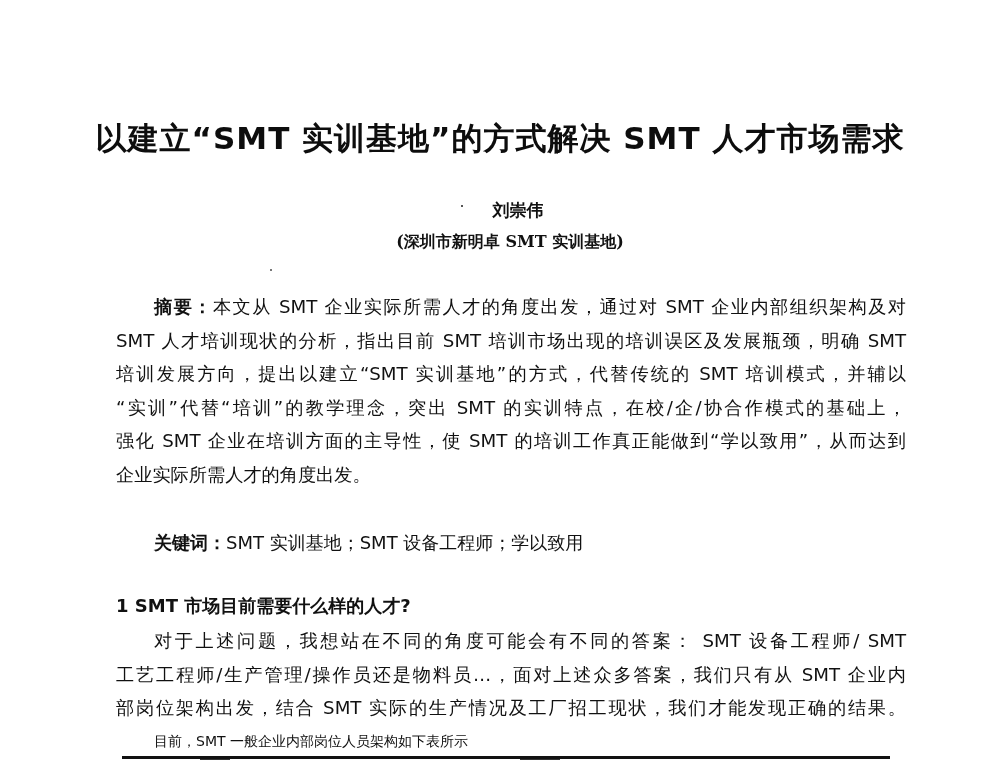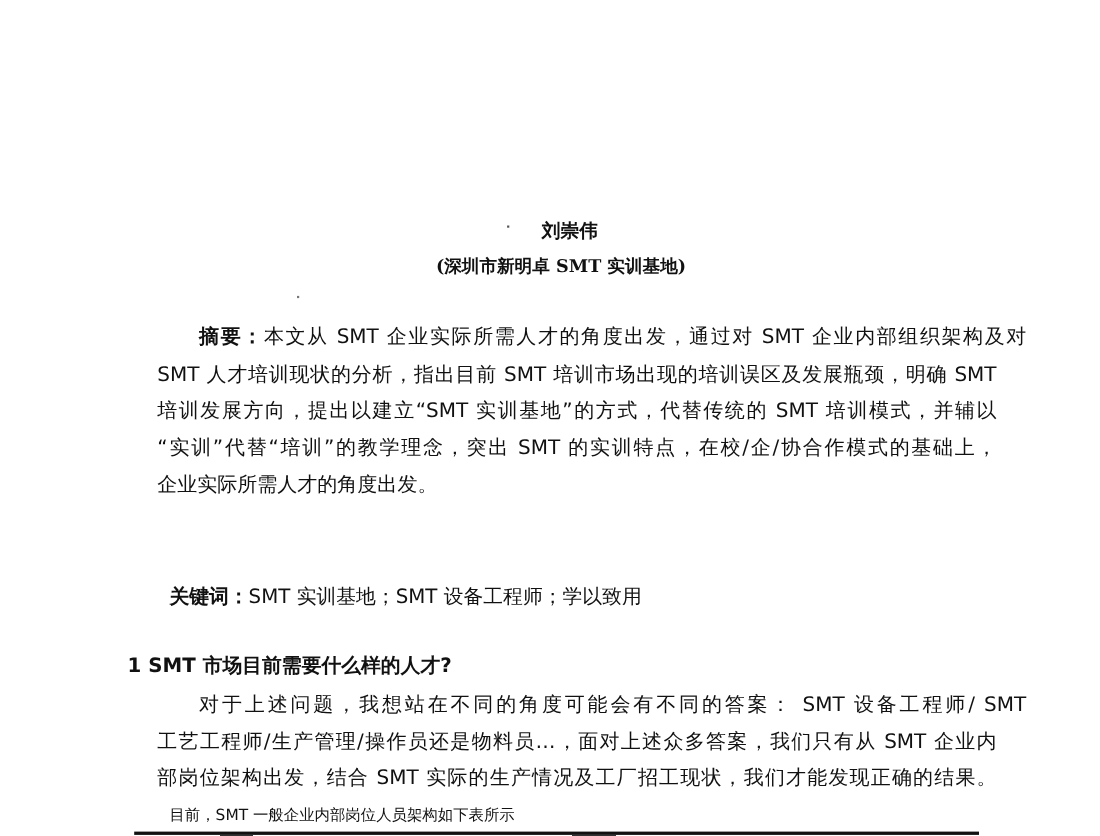--- a/index.html
+++ b/index.html
@@ -60,21 +60,21 @@
       position: absolute;
       left: 116px;
       width: 790px;
       font-size: 18.2px;
       line-height: 33.6px;
       text-align: justify;
       text-align-last: left;
       color: #111;
     }
     .abstract { top: 290px; }
-    .line { display: block; white-space: nowrap; text-align: justify; text-align-last: justify; margin-left: 27px; }
+    .line { display: block; white-space: nowrap; text-align: justify; text-align-last: justify; }
     .line.last { text-align-last: left; }
     .bold-label { font-weight: bold; }
     .keywords {
       position: absolute;
       left: 154px;
       top: 526px;
       font-size: 18px;
       line-height: 33px;
       white-space: nowrap;
     }
@@ -109,31 +109,33 @@
       top: 759px;
       height: 1px;
       background: #333;
     }
   </style>
 </head>
 <body>
 
 <div class="page">
 
+  <div class="title">以建立“SMT 实训基地”的方式解决 SMT 人才市场需求</div>
 
   <span class="speck" style="left:461px; top:205px;"></span>
   <div class="author">刘崇伟</div>
   <div class="affiliation">(深圳市新明卓 SMT 实训基地)</div>
   <span class="speck" style="left:270px; top:269px; width:2px; height:2px; background:#777;"></span>
 
   <div class="para abstract">
     <span class="line" style="padding-left:38px; width:752px;"><span class="bold-label">摘要：</span><span>本文从 SMT 企业实际所需人才的角度出发，通过对 SMT 企业内部组织架构及对</span></span>
     <span class="line">SMT 人才培训现状的分析，指出目前 SMT 培训市场出现的培训误区及发展瓶颈，明确 SMT</span>
     <span class="line">培训发展方向，提出以建立“SMT 实训基地”的方式，代替传统的 SMT 培训模式，并辅以</span>
     <span class="line">“实训”代替“培训”的教学理念，突出 SMT 的实训特点，在校/企/协合作模式的基础上，</span>
+    <span class="line">强化 SMT 企业在培训方面的主导性，使 SMT 的培训工作真正能做到“学以致用”，从而达到</span>
     <span class="line last">企业实际所需人才的角度出发。</span>
   </div>
 
   <div class="keywords">
     <span class="bold-label">关键词：</span><span>SMT 实训基地；SMT 设备工程师；学以致用</span>
   </div>
 
   <div class="section-heading">1 SMT 市场目前需要什么样的人才?</div>
 
   <div class="para body-para">

